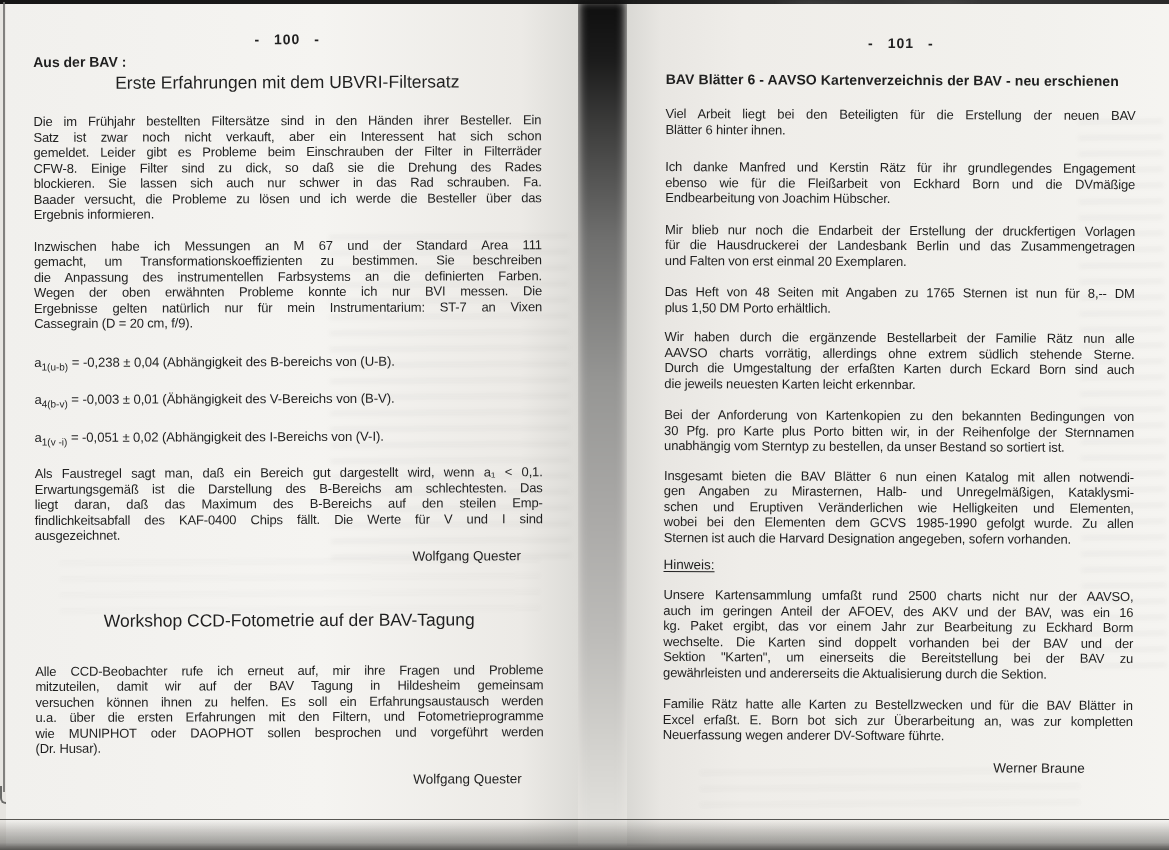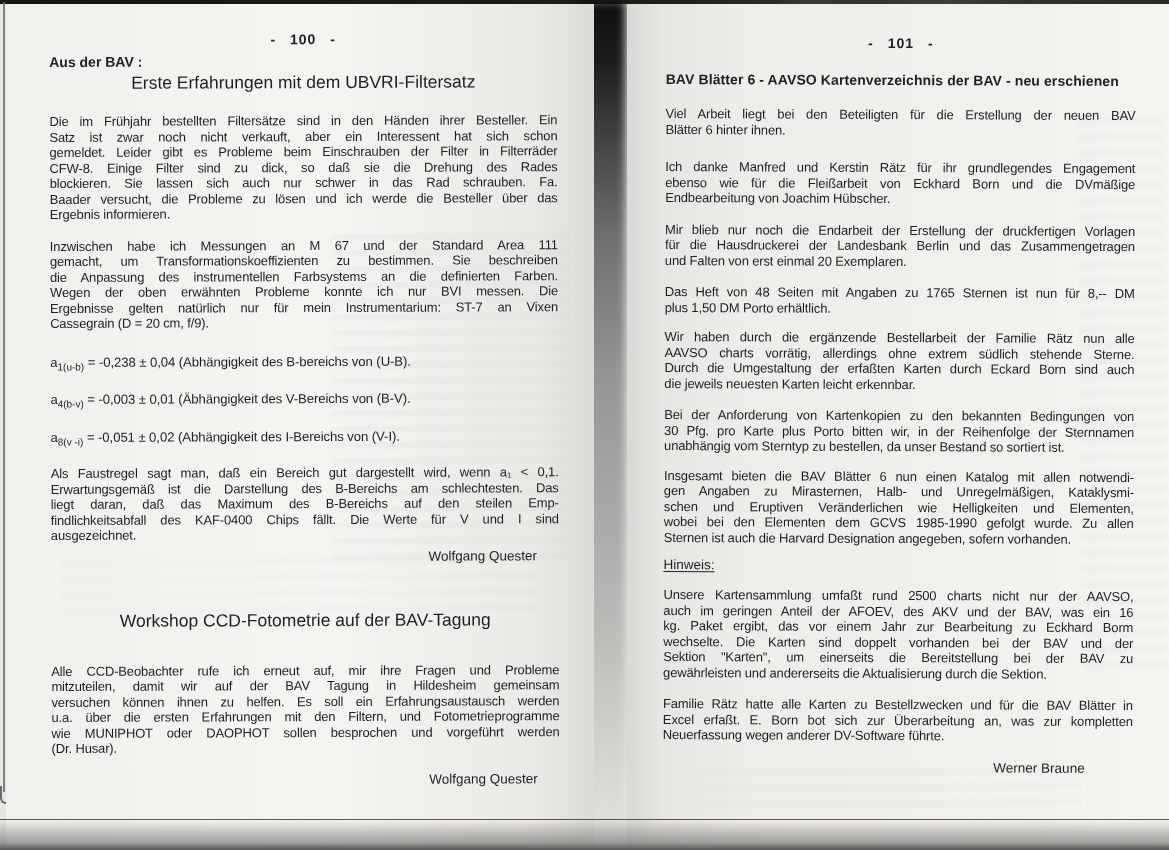--- a/index.html
+++ b/index.html
@@ -43,21 +43,20 @@
     background: linear-gradient(180deg,
       rgba(110,108,104,0) 0%, rgba(110,108,104,0.30) 35%,
       rgba(95,94,91,0.55) 75%, rgba(62,61,59,0.85) 100%);
     border-top: 1px solid rgba(60,60,58,0.18);
   }
   
   .page { position: absolute; top: 4px; height: 842px; }
   .page-left {
     left: 6px; width: 572px;
     background: linear-gradient(90deg, #f1f0ed 0%, #f5f4f1 55%, #eceae6 90%, #dcdbd7 100%);
-    padding-left: 16px;
   }
   .page-right {
     left: 627px; width: 542px;
     background: linear-gradient(90deg, #d9d8d4 0%, #e8e6e2 6%, #efede9 20%, #f2f1ed 70%, #f6f5f2 100%);
     padding-left: 33px;
   }
   .col { position: relative; }
   .page-left  .col { width: 508px; margin-left: 27px; padding-top: 28px; transform: rotate(-0.2deg); transform-origin: top left; }
   .page-right .col { width: 470px; margin-left: 6px;  padding-top: 30px; transform: rotate(0.25deg); transform-origin: top left; }
   
@@ -131,21 +130,21 @@
           <div class="jline">gemacht, um Transformationskoeffizienten zu bestimmen. Sie beschreiben</div>
           <div class="jline">die Anpassung des instrumentellen Farbsystems an die definierten Farben.</div>
           <div class="jline">Wegen der oben erwähnten Probleme konnte ich nur BVI messen. Die</div>
           <div class="jline">Ergebnisse gelten natürlich nur für mein Instrumentarium: ST-7 an Vixen</div>
           <div class="jline">Cassegrain (D = 20 cm, f/9).</div>
         </div>
 
       <div>
         <div class="formula">a<sub>1(u-b)</sub> = -0,238 ± 0,04  (Abhängigkeit des B-bereichs von (U-B).</div>
         <div class="formula">a<sub>4(b-v)</sub> = -0,003 ± 0,01  (Äbhängigkeit des V-Bereichs von (B-V).</div>
-        <div class="formula">a<sub>8(v -i)</sub> = -0,051 ± 0,02  (Abhängigkeit des I-Bereichs von (V-I).</div>
+        <div class="formula">a<sub>1(v -i)</sub> = -0,051 ± 0,02  (Abhängigkeit des I-Bereichs von (V-I).</div>
       </div>
 
       <div class="para closing">
           <div class="jline">Als Faustregel sagt man, daß ein Bereich gut dargestellt wird, wenn a₁ &lt; 0,1.</div>
           <div class="jline">Erwartungsgemäß ist die Darstellung des B-Bereichs am schlechtesten. Das</div>
           <div class="jline">liegt daran, daß das Maximum des B-Bereichs auf den steilen Emp-</div>
           <div class="jline">findlichkeitsabfall  des KAF-0400 Chips fällt. Die Werte für V und I sind</div>
           <div class="jline">ausgezeichnet.</div>
         </div>
 

